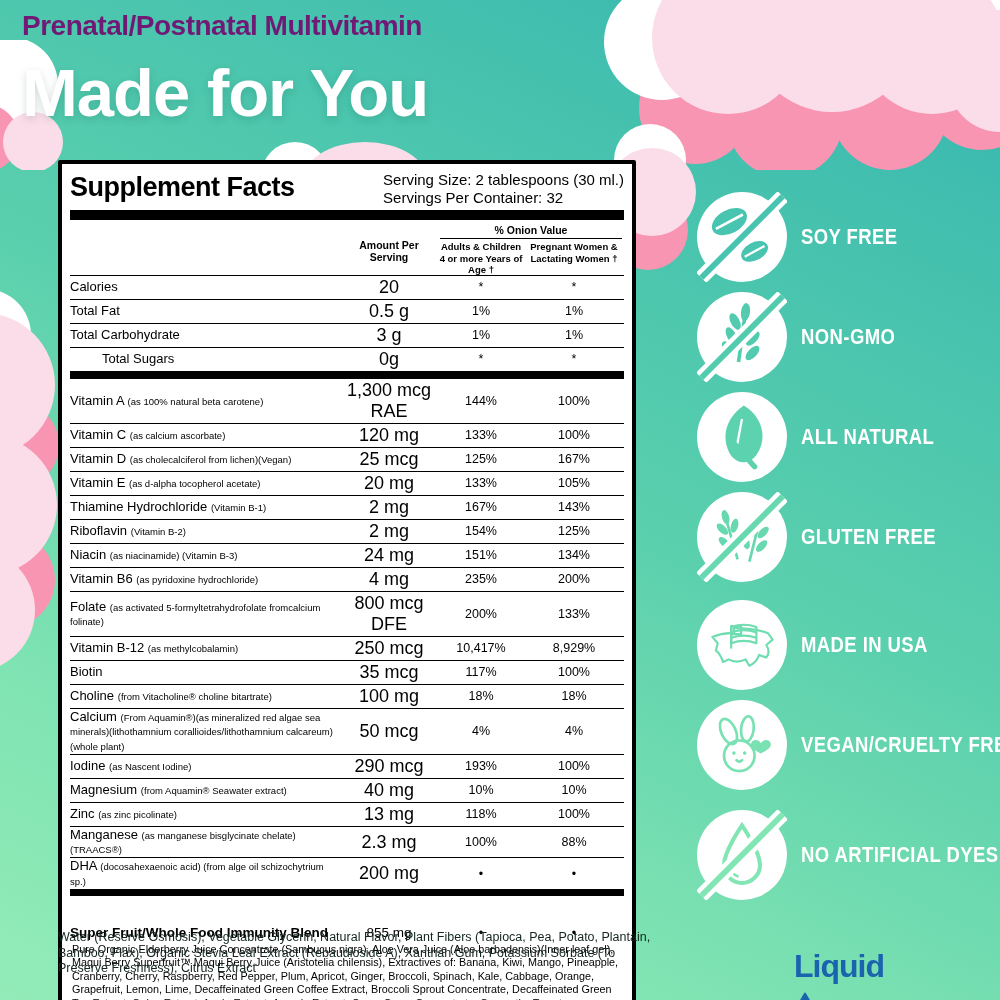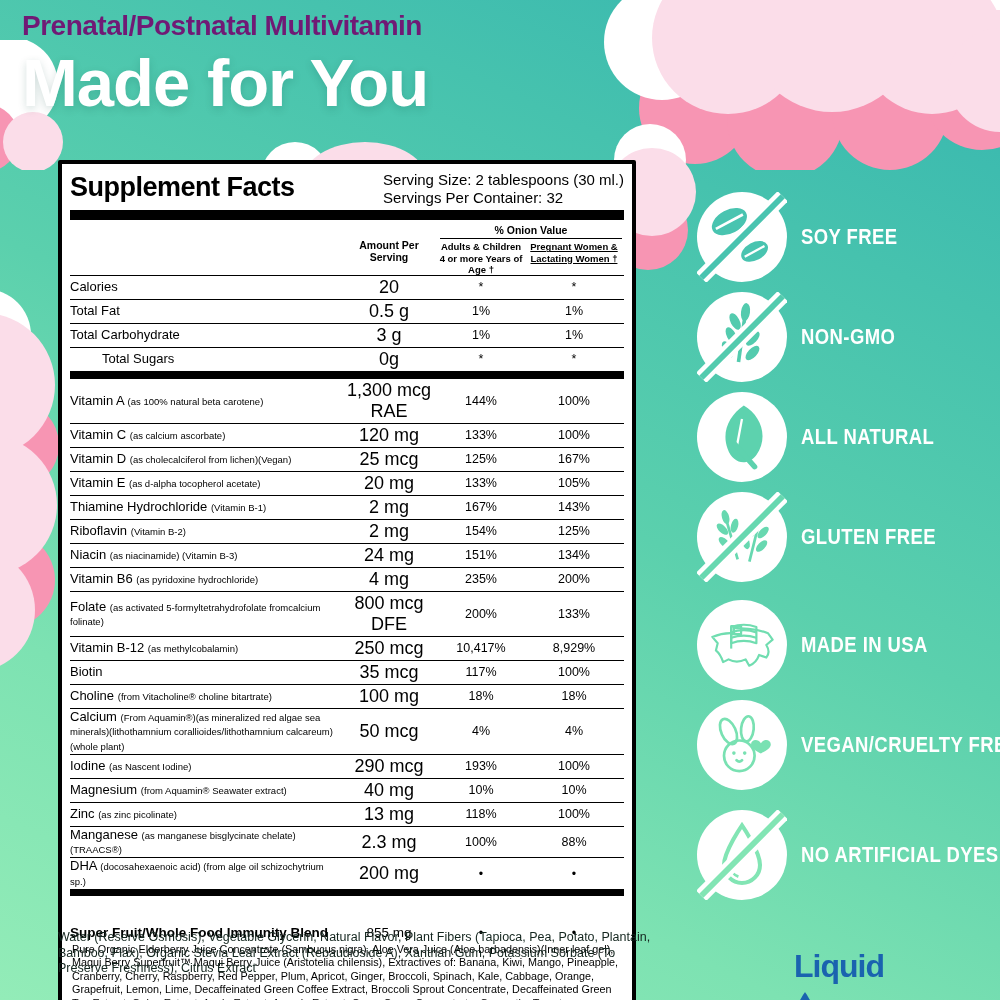--- a/index.html
+++ b/index.html
@@ -5,40 +5,40 @@
   * { margin:0; padding:0; box-sizing:border-box; }
   html,body { width:1000px; height:1000px; }
   body { font-family:"Liberation Sans", sans-serif; position:relative; overflow:hidden;
          background:linear-gradient(205deg,#35b5b0 0%,#46c2ae 22%,#5bd0ad 48%,#7de2b2 75%,#93ecb8 100%); }
 
   .cloud { position:absolute; z-index:1; pointer-events:none; }
 
   
   .hdr { position:absolute; left:22px; top:10px; z-index:4; }
   .hdr .sub { color:#701a75; font-size:28px; font-weight:bold; letter-spacing:-0.5px; }
-  .hdr .big { color:#ffffff; font-size:67px; font-weight:bold; letter-spacing:-1px; margin-top:2px;
+  .hdr .big { color:#ffffff; font-size:67px; font-weight:bold; letter-spacing:-1px; margin-top:12px;
               text-shadow:0 3px 8px rgba(0,70,60,.18); }
 
   
   .label-box { position:absolute; left:58px; top:160px; width:578px; z-index:3;
                background:#fff; border:4px solid #000; border-radius:2px; padding:6px 8px 4px 8px; color:#000; }
   .lb-top { display:flex; justify-content:space-between; align-items:flex-start; }
   .lb-title { font-size:27px; font-weight:bold; letter-spacing:-0.5px; padding-top:2px; }
   .lb-serving { text-align:left; font-size:15px; line-height:1.18; padding-top:1px; }
   .bar { background:#000; }
   .bar-big { height:10px; margin-top:4px; }
   .bar-mid { height:7px; }
 
   .cols { display:flex; align-items:center; padding-top:4px; }
   .col-spacer { flex:1; }
   .col-amt { width:98px; text-align:center; font-weight:bold; font-size:10.5px; line-height:1.15; padding-top:2px; }
   .col-dv-wrap { width:186px; }
   .col-dv-title { text-align:center; font-weight:bold; font-size:10.5px; border-bottom:1px solid #000; padding-bottom:2px; margin:0 2px; }
   .col-sub { display:flex; }
-  .col-sub .c1 { width:86px; } .col-sub .c2 { width:100px;text-decoration:underline; }
+  .col-sub .c1 { width:86px; } .col-sub .c2 { width:100px; }
   .col-sub div { text-align:center; font-weight:bold; font-size:9.5px; line-height:1.18; padding-top:2px; }
 
   .s-row { display:flex; align-items:center; border-top:1px solid #000; min-height:23px; padding:1px 0; }
   .s-row:first-child { border-top:1px solid #000; }
   .s-row .name { flex:1; font-size:13px; line-height:1.1; padding-right:4px; }
   .s-row.indent .name { padding-left:32px; }
   .s-row .name .nt { font-size:9.5px; }
   .s-row .amt { width:98px; text-align:center; font-size:18px; }
   .s-row .dv { width:86px; text-align:center; font-size:12.5px; }
   .s-row .dv2 { width:100px; text-align:center; font-size:12.5px; }

